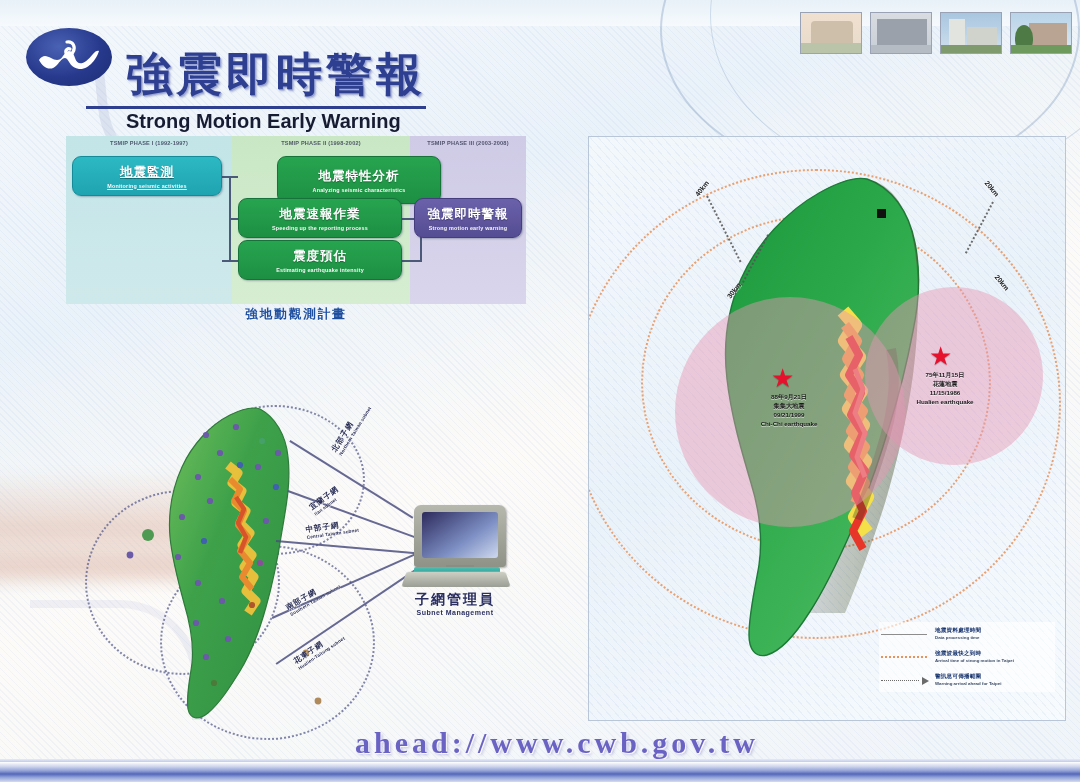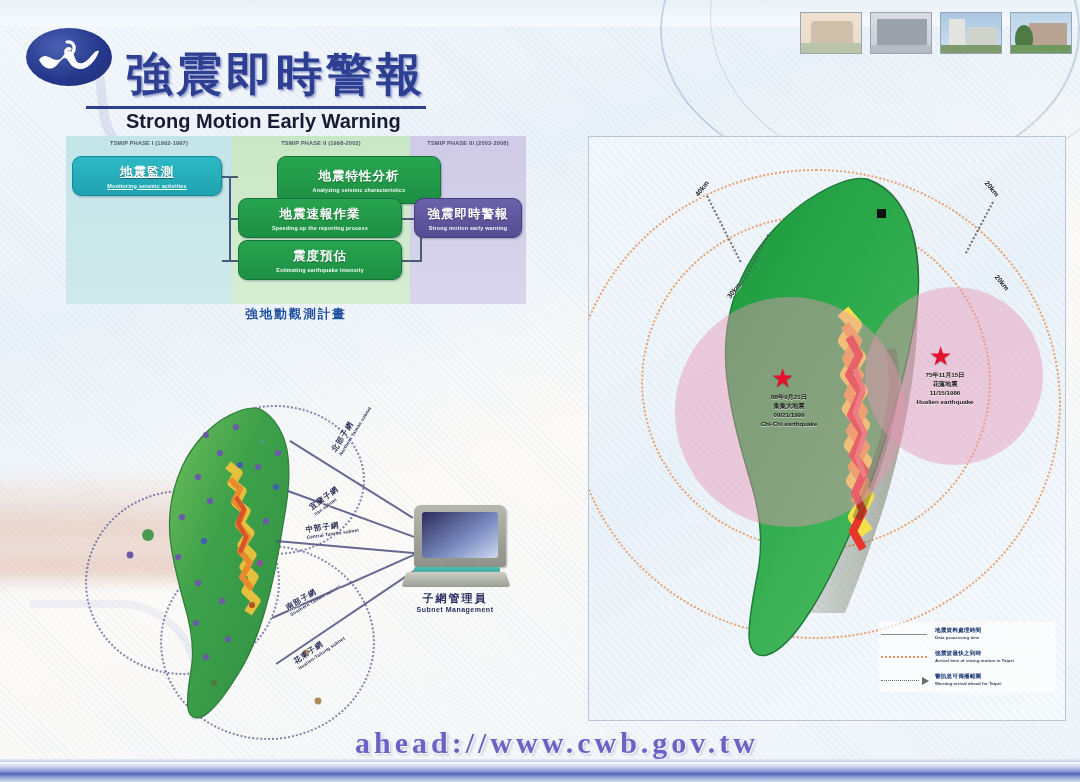--- a/index.html
+++ b/index.html
@@ -167,21 +167,21 @@
               box-shadow:1px 1px 2px rgba(0,0,0,.3); }
   .mon-screen { position:absolute; left:22px; top:7px; width:76px; height:46px;
               background:linear-gradient(145deg,#2d2a5c,#7d8fc4 60%,#cfd9ee); border-radius:3px; }
   .mon-stand { position:absolute; left:46px; top:60px; width:28px; height:9px; background:#8a8d83; }
   .kb { position:absolute; left:4px; top:66px; width:104px; height:16px;
         background:linear-gradient(180deg,#cfd1c7,#9b9e94); border-radius:3px;
         transform: perspective(50px) rotateX(18deg); }
   .kb-teal { position:absolute; left:14px; top:62px; width:86px; height:8px;
         background:linear-gradient(180deg,#4dbfb3,#2e9a91); border-radius:2px; }
   .comp-label { position:absolute; left:0; top:86px; width:110px; text-align:center; }
-  .comp-label .zh { font-size:11px; font-weight:bold; color:#2b2f60; letter-spacing:2px; }
+  .comp-label .zh { font-size:14px; font-weight:bold; color:#2b2f60; letter-spacing:2px; }
   .comp-label .en { font-size:7px; font-weight:bold; color:#2b2f60; letter-spacing:.5px; }
 
   
   .mapbox {
     position:absolute; left:588px; top:136px; width:478px; height:585px;
     border:1px solid #b9c6d8;
     background: linear-gradient(150deg,#f3f8fc 0%,#eaf2f9 45%,#f7fbfe 100%);
     overflow:hidden;
   }
   .mapbox .hatch {

